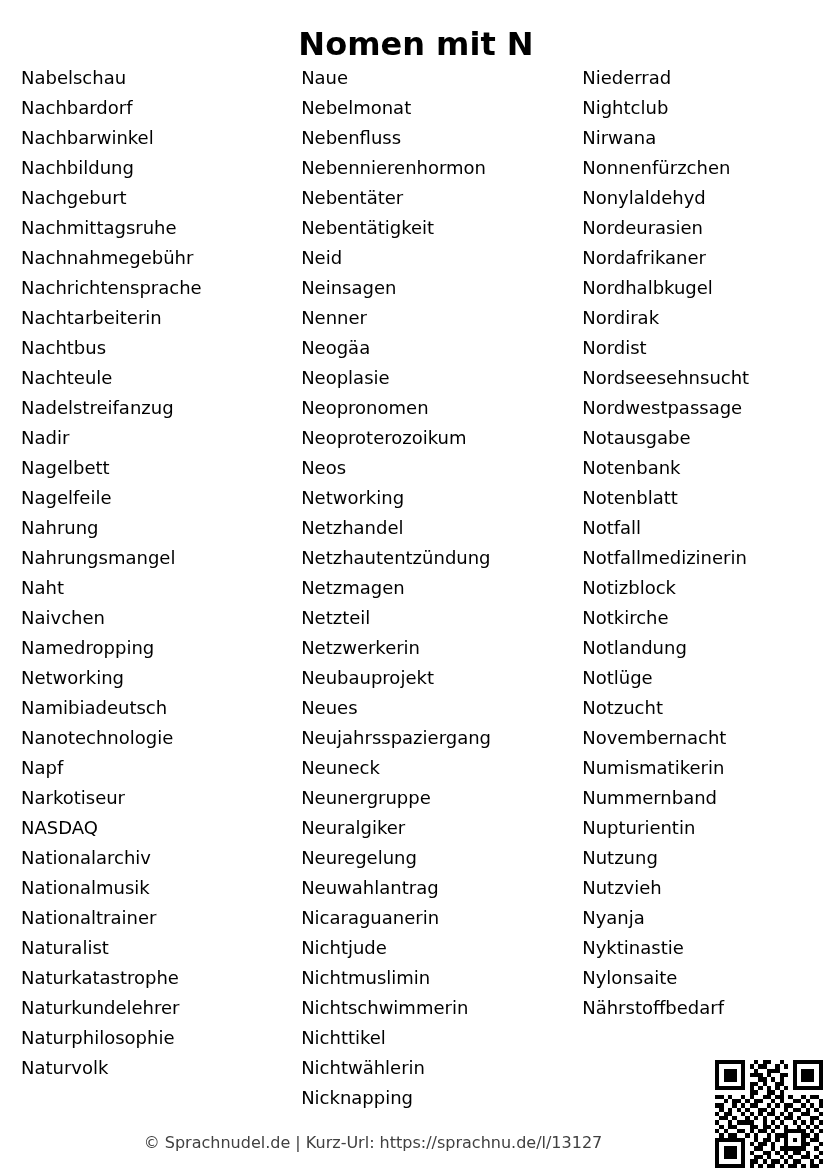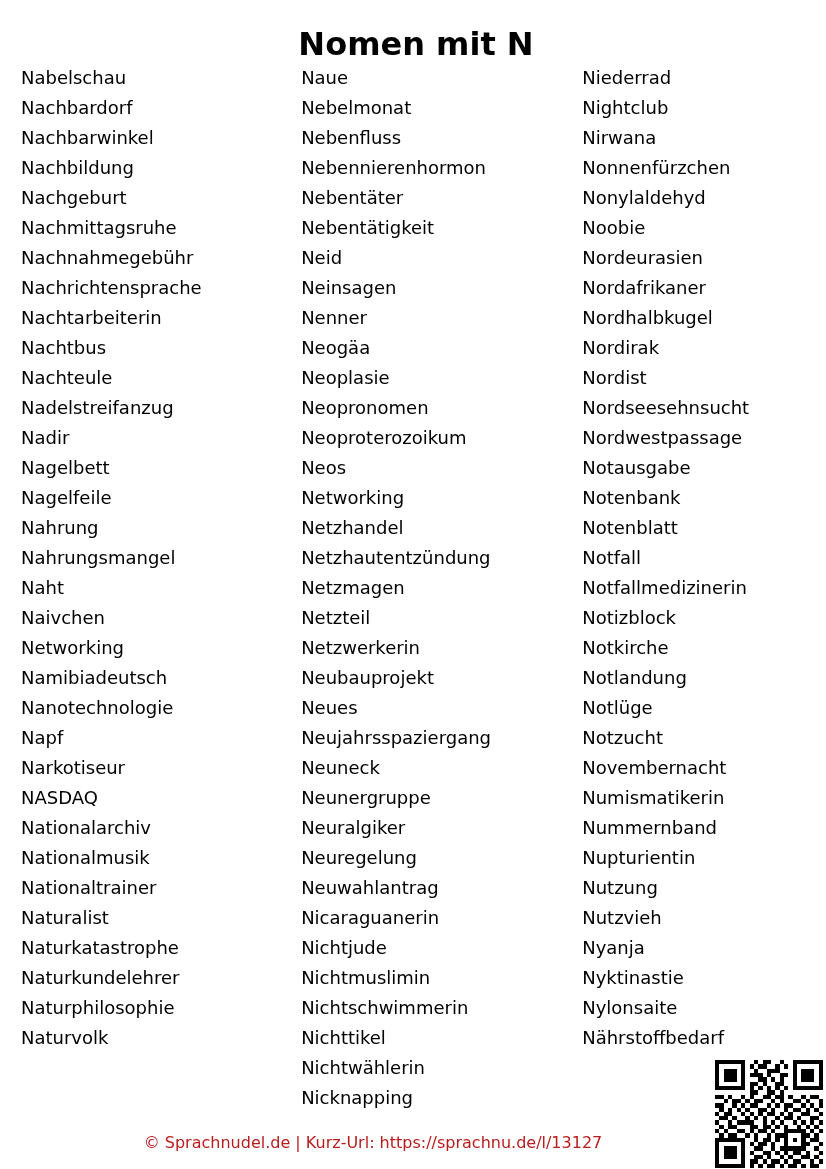--- a/index.html
+++ b/index.html
@@ -64,21 +64,21 @@
     display: block;
   }
   .footer {
     position: absolute;
     top: 1132px;
     left: 0;
     width: 746px;
     text-align: center;
     font-size: 16px;
     line-height: 22px;
-    color: #b91c1c;
+    color: #404040;
   }
 </style>
 </head>
 <body>
 
 <div class="page">
 
   <h1 class="title">Nomen mit N</h1>
 
   <div class="columns">
@@ -95,20 +95,21 @@
         <li>Nachtbus</li>
         <li>Nachteule</li>
         <li>Nadelstreifanzug</li>
         <li>Nadir</li>
         <li>Nagelbett</li>
         <li>Nagelfeile</li>
         <li>Nahrung</li>
         <li>Nahrungsmangel</li>
         <li>Naht</li>
         <li>Naivchen</li>
+        <li>Namedropping</li>
         <li>Networking</li>
         <li>Namibiadeutsch</li>
         <li>Nanotechnologie</li>
         <li>Napf</li>
         <li>Narkotiseur</li>
         <li>NASDAQ</li>
         <li>Nationalarchiv</li>
         <li>Nationalmusik</li>
         <li>Nationaltrainer</li>
         <li>Naturalist</li>
@@ -153,21 +154,20 @@
         <li>Nichttikel</li>
         <li>Nichtwählerin</li>
         <li>Nicknapping</li>
       </ul>
     <ul class="word-col c3">
         <li>Niederrad</li>
         <li>Nightclub</li>
         <li>Nirwana</li>
         <li>Nonnenfürzchen</li>
         <li>Nonylaldehyd</li>
-        <li>Noobie</li>
         <li>Nordeurasien</li>
         <li>Nordafrikaner</li>
         <li>Nordhalbkugel</li>
         <li>Nordirak</li>
         <li>Nordist</li>
         <li>Nordseesehnsucht</li>
         <li>Nordwestpassage</li>
         <li>Notausgabe</li>
         <li>Notenbank</li>
         <li>Notenblatt</li>

